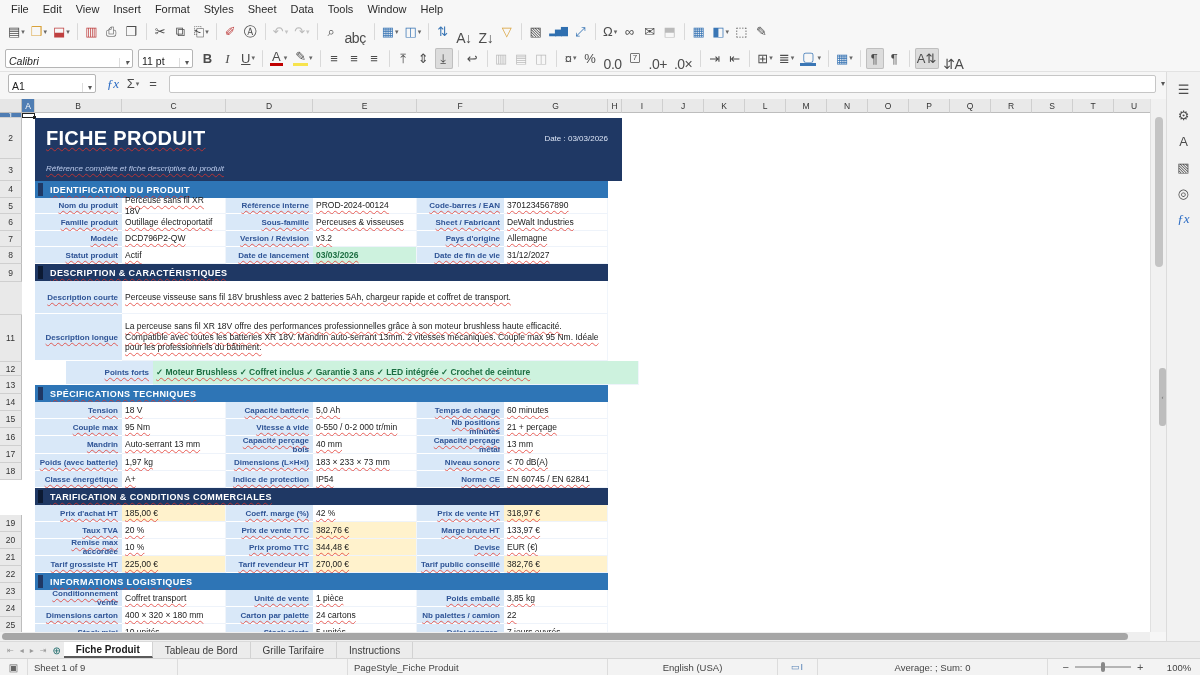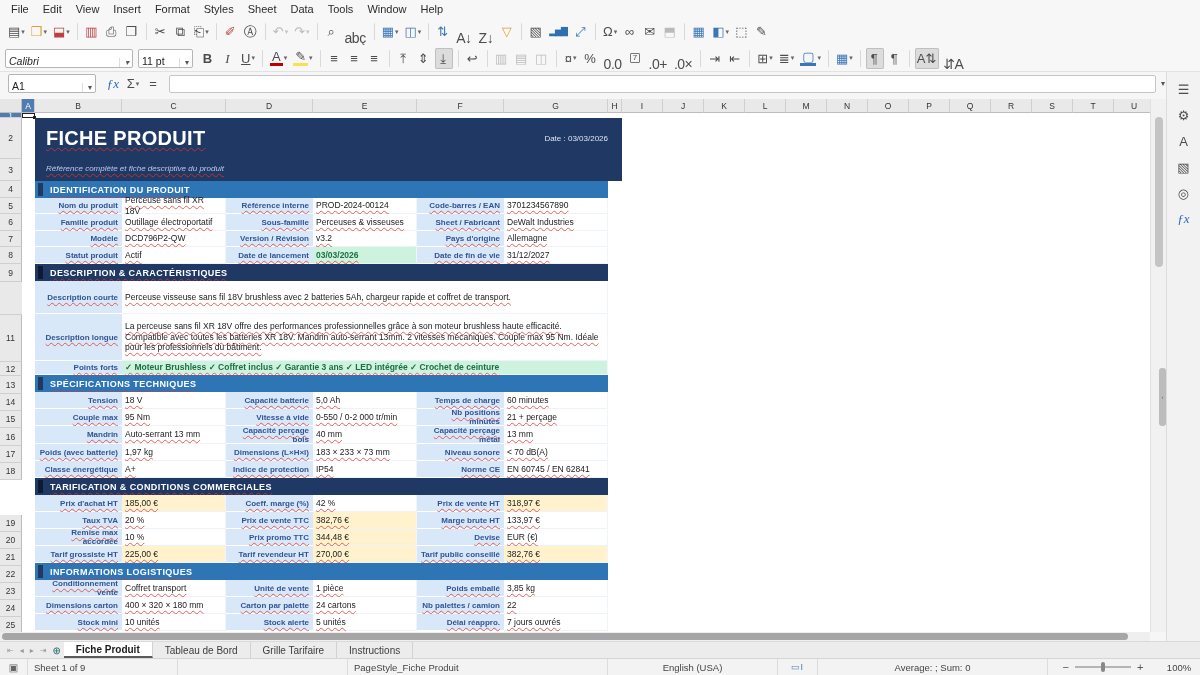--- a/index.html
+++ b/index.html
@@ -831,21 +831,21 @@
                     </div>
 
                   <div class="frow" style="height: 47px;">
 
                       <div class="cell v-wide">
                         <div class="lbl sq">Description longue</div>
                         <div class="val sq">La perceuse sans fil XR 18V offre des performances professionnelles grâce à son moteur brushless haute efficacité. Compatible avec toutes les batteries XR 18V. Mandrin auto-serrant 13mm. 2 vitesses mécaniques. Couple max 95 Nm. Idéale pour les professionnels du bâtiment.</div>
                       </div>
                     </div>
 
-                  <div class="frow" style="height: 14px;">
+                  <div class="frow" style="height: 24px; margin-left: 31px;">
 
                       <div class="cell v-wide">
                         <div class="lbl sq">Points forts</div>
                         <div class="val sq v-green">✓ Moteur Brushless   ✓ Coffret inclus   ✓ Garantie 3 ans   ✓ LED intégrée   ✓ Crochet de ceinture</div>
                       </div>
                     </div>
                 </div>
             </div>
 
             <div class="section">

